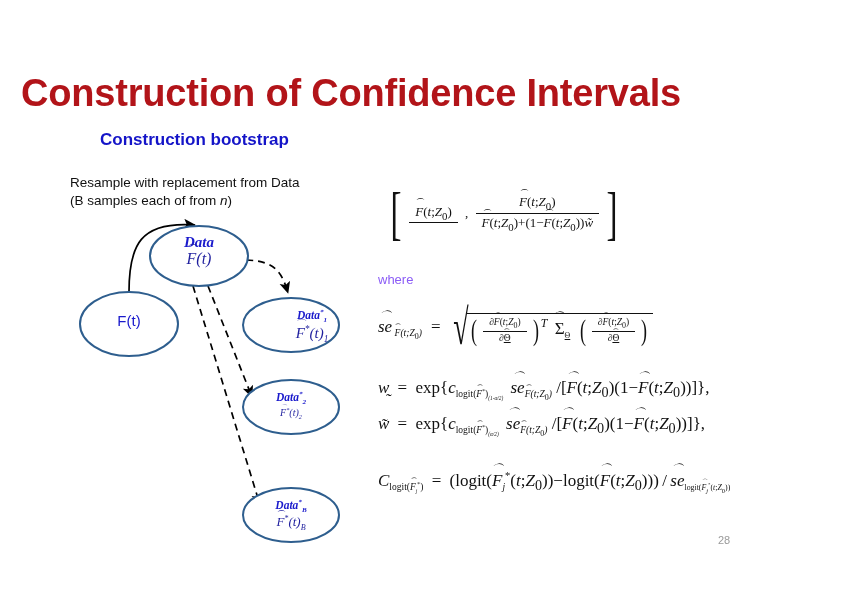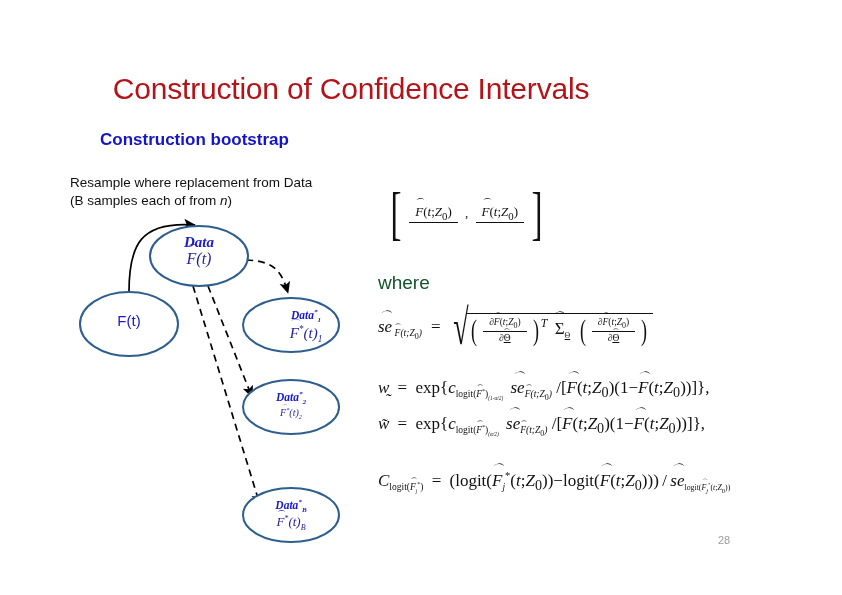--- a/index.html
+++ b/index.html
@@ -16,22 +16,22 @@
     color: #000000;
   }
 
   
   #slide-title {
     position: absolute;
     left: 0;
     top: 72px;
     width: 702px;
     text-align: center;
-    font-size: 30px;
-    font-weight: normal;
+    font-size: 38px;
+    font-weight: bold;
     color: #B21419;
     letter-spacing: -0.2px;
     white-space: nowrap;
   }
   #slide-subtitle {
     position: absolute;
     left: 100px;
     top: 130px;
     font-size: 17px;
     font-weight: bold;
@@ -97,22 +97,22 @@
     font-family: "Liberation Serif", serif;
     color: #111111;
     white-space: nowrap;
   }
   #ci-formula { left: 386px; top: 190px; }
   #where-label {
     position: absolute;
     left: 378px;
     top: 272px;
     font-family: "Liberation Sans", sans-serif;
-    font-size: 19px;
-    color: #14532d;
+    font-size: 13px;
+    color: #8b5cf6;
   }
   #se-formula  { left: 378px; top: 313px; }
   #w-formula   { left: 378px; top: 378px; }
   #wt-formula  { left: 378px; top: 414px; }
   #c-formula   { left: 378px; top: 470px; }
 
   
   .frac {
     display: inline-block;
     vertical-align: middle;
@@ -187,21 +187,21 @@
   }
 </style>
 </head>
 <body>
 
 <div id="slide-title">Construction of Confidence Intervals</div>
 
 <div id="slide-subtitle">Construction bootstrap</div>
 
 <div id="resample-caption">
-  <span>Resample where replacement from Data</span><br>
+  <span>Resample with replacement from Data</span><br>
   <span>(B samples each of from </span><span class="ital">n</span><span>)</span>
 </div>
 
 <div id="diagram">
 
   <svg width="340" height="330" viewBox="0 0 340 330">
     <defs>
       <marker id="arrowSolid" markerWidth="9" markerHeight="9" refX="6.5" refY="3.2" orient="auto" markerUnits="strokeWidth">
         <path d="M0,0 L7,3.2 L0,6.4 L1.6,3.2 z" fill="#000"></path>
       </marker>
@@ -229,21 +229,21 @@
     <span class="node-plain">F(t)</span>
   </div>
 
   <div class="node-text" style="left:90px; top:20px; width:98px; font-size:15px;">
     <span class="ln1">Data</span>
     <span class="ln2" style="font-size:16px;">
       <span class="hat-over">F</span>(<span class="it">t</span>)
     </span>
   </div>
 
-  <div class="node-text" style="left:192px; top:94px; width:108px; font-size:11.5px;">
+  <div class="node-text" style="left:198px; top:94px; width:108px; font-size:11.5px;">
     <span class="ln1">
       <span>Data</span><sup class="star">*</sup><sub class="idx">1</sub>
     </span>
     <span class="ln2" style="font-size:15px;">
       <span class="hat-over">F</span><sup class="star">*</sup>(<span class="it">t</span>)<sub class="idx">1</sub>
     </span>
   </div>
 
   <div class="node-text" style="left:183px; top:176px; width:96px; font-size:11.5px;text-align:center;">
     <span class="ln1">
@@ -268,20 +268,23 @@
   <span class="brk">[</span>
   <span class="frac">
     <span class="num">
       <span class="hat-over it">F</span>(<span class="it">t</span>;<span class="it">Z</span><sub>0</sub>)
     </span>
   </span>
   <span style="display:inline-block; vertical-align:middle; padding:0 4px;">,</span>
   <span class="frac">
     <span class="num">
       <span class="hat-over it">F</span>(<span class="it">t</span>;<span class="it">Z</span><sub>0</sub>)
+    </span>
+    <span class="den">
+      <span class="hat-over it">F</span>(<span class="it">t</span>;<span class="it">Z</span><sub>0</sub>)+(1−<span class="hat-over it">F</span>(<span class="it">t</span>;<span class="it">Z</span><sub>0</sub>))<span class="it">w̃</span>
     </span>
   </span>
   <span class="brk">]</span>
 </div>
 
 <div id="where-label">where</div>
 
 <div class="math" id="se-formula" style="font-size:17px;">
   <span class="hat-over it">se</span><span class="xsm it" style="vertical-align:-0.45em;">
         <span class="hat-over">F</span>(<span class="it">t</span>;<span class="it">Z</span><sub>0</sub>)</span>

